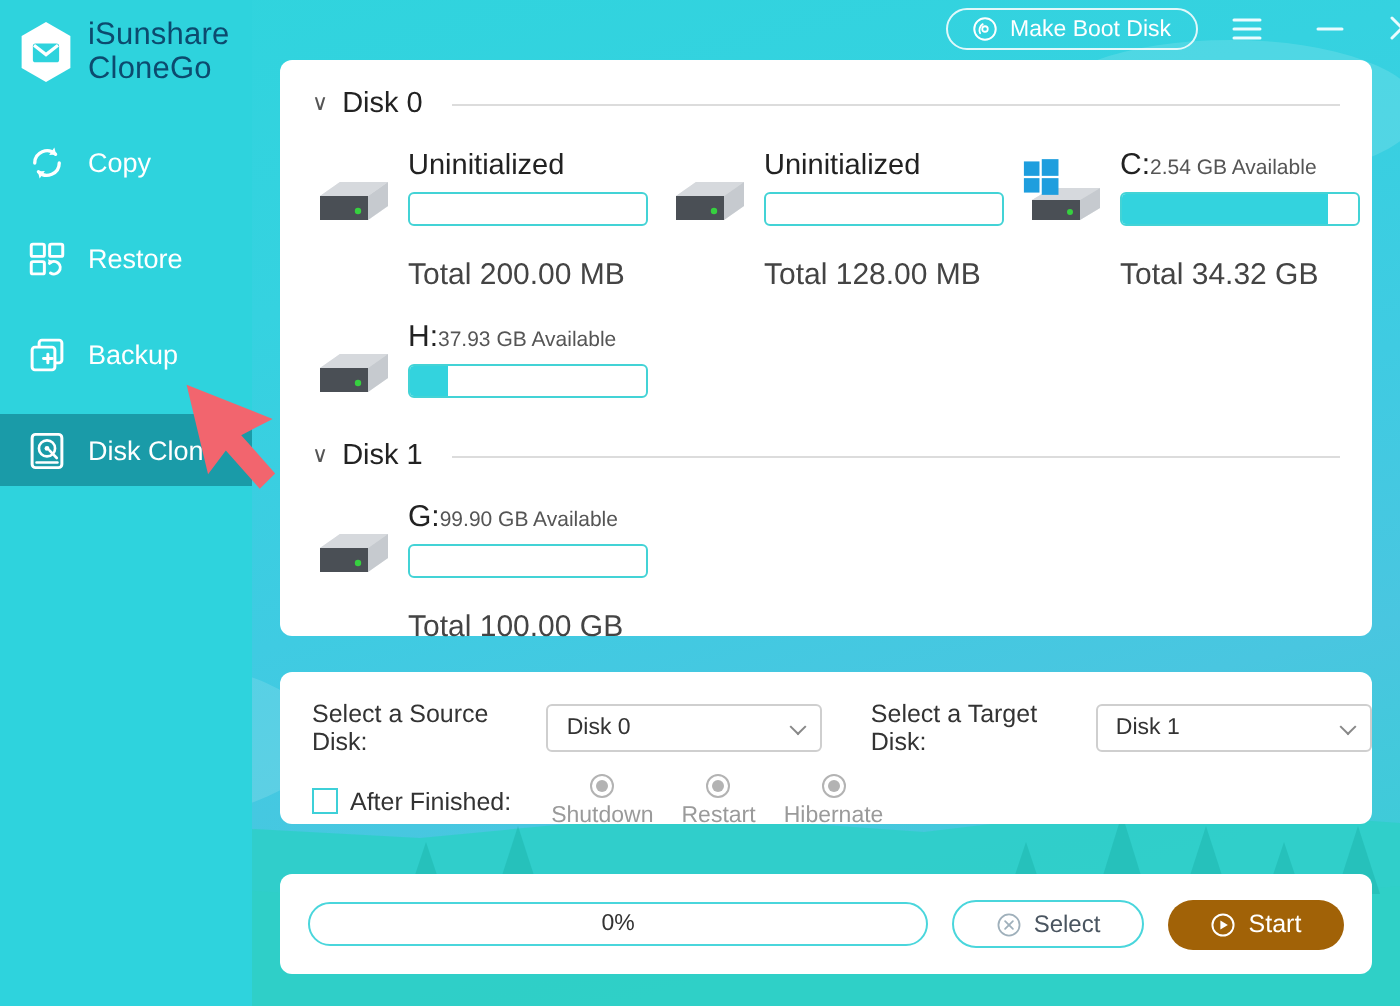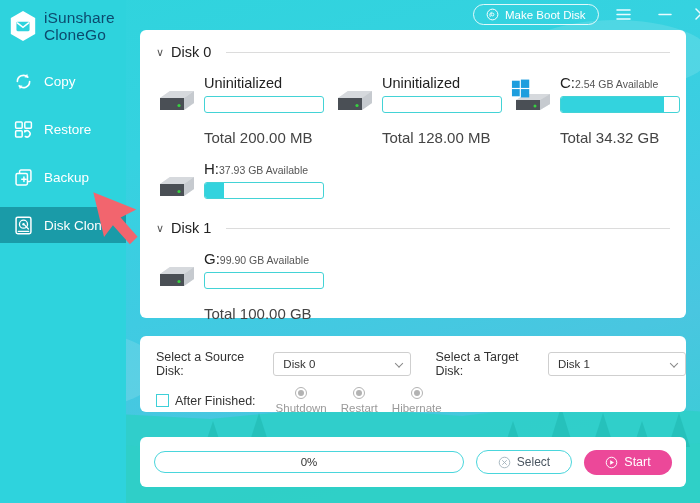--- a/index.html
+++ b/index.html
@@ -150,21 +150,21 @@
   }
   .btn-cancel {
     display: flex; align-items: center; justify-content: center; gap: 6px;
     width: 96px; height: 24px;
     border: 1px solid #4ad6dc; border-radius: 12px;
     color: #4a5560; font-size: 12px; background: #fff; cursor: pointer;
   }
   .btn-start {
     display: flex; align-items: center; justify-content: center; gap: 6px;
     width: 88px; height: 25px;
-    border-radius: 13px; background: #ec4899; color: #fff;
+    border-radius: 13px; background: #a16207; color: #fff;
     font-size: 12.5px; cursor: pointer;
   }
   .mini-ico { width: 13px; height: 13px; display: block; }
   
   .pointer { position: absolute; left: 93px; top: 178px; width: 95px; height: 90px; }
 </style>
 </head>
 <body>
 
 <div id="app">

